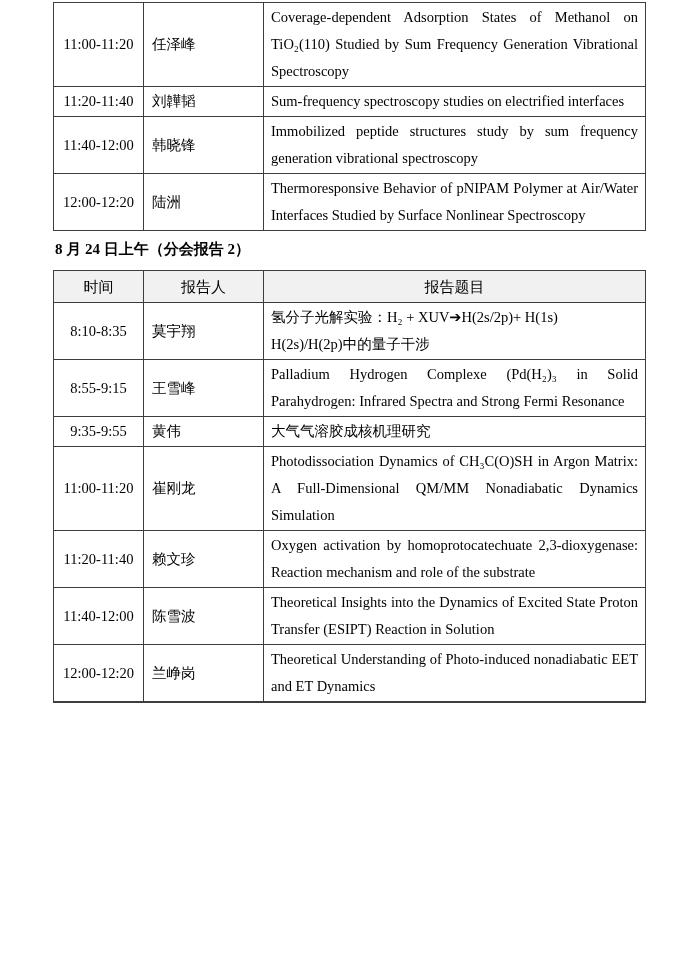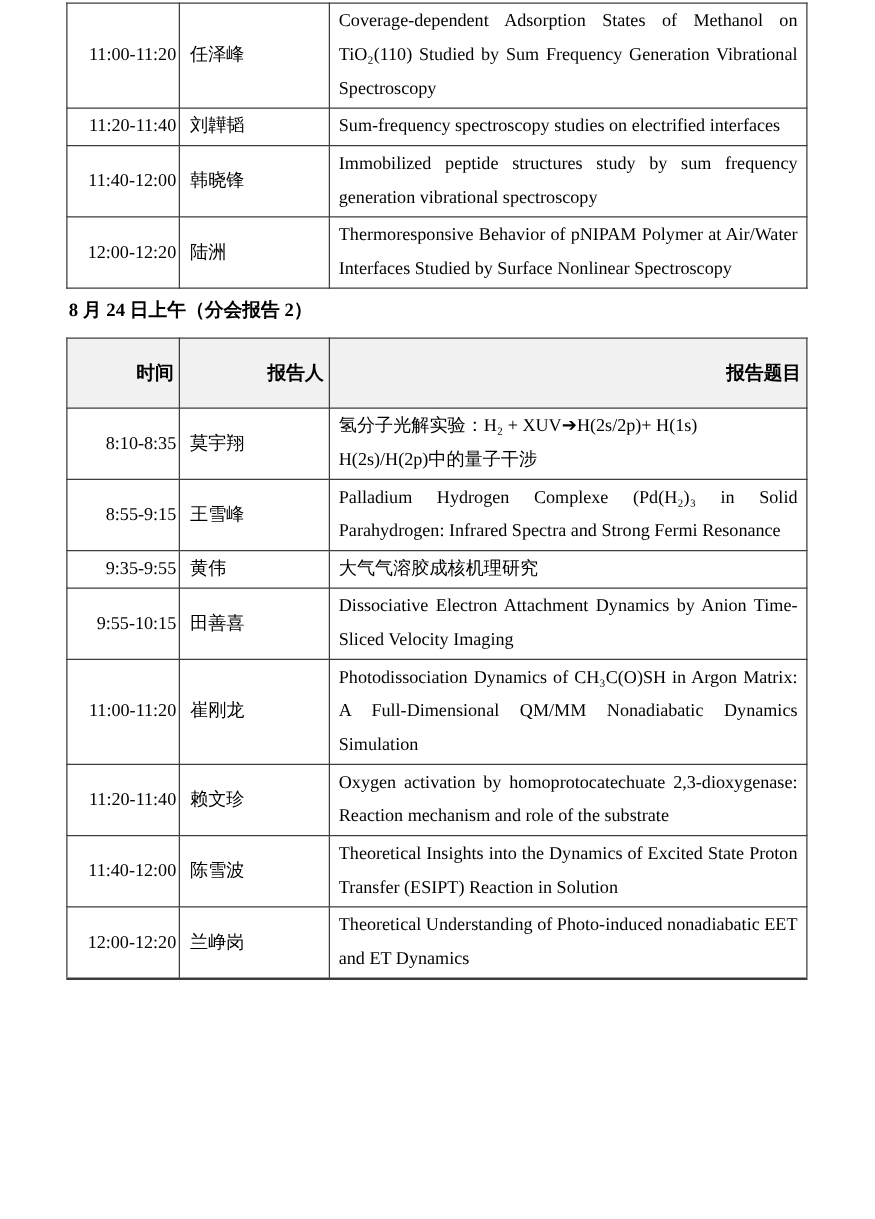--- a/index.html
+++ b/index.html
@@ -30,28 +30,28 @@
     width: 592px;
   }
   table.schedule td, table.schedule th {
     border: 1px solid var(--border);
     line-height: 27px;
     vertical-align: middle;
     overflow: hidden;
   }
   table.schedule th {
     background: var(--header-bg);
-    font-weight: bold;
-    text-align: right;
-    padding: 14px 4px;
+    font-weight: normal;
+    text-align: center;
+    padding: 2px 4px;
     font-size: 15px;
     font-family: "Liberation Sans", "DejaVu Sans", sans-serif;
   }
   td.cell-time {
-    text-align: right;
+    text-align: center;
     padding: 1px 2px;
   }
   td.cell-speaker {
     text-align: left;
     padding: 1px 8px;
     margin-top: 24px;
   }
   td.cell-title {
     text-align: justify;
     white-space: pre-line;
@@ -129,25 +129,20 @@
           <td class="cell-time">8:55-9:15</td>
           <td class="cell-speaker">王雪峰</td>
           <td class="cell-title">Palladium Hydrogen Complexe (Pd(H₂)₃ in Solid Parahydrogen: Infrared Spectra and Strong Fermi Resonance</td>
         </tr>
         <tr>
           <td class="cell-time">9:35-9:55</td>
           <td class="cell-speaker">黄伟</td>
           <td class="cell-title">大气气溶胶成核机理研究</td>
         </tr>
         <tr>
-          <td class="cell-time">9:55-10:15</td>
-          <td class="cell-speaker">田善喜</td>
-          <td class="cell-title">Dissociative Electron Attachment Dynamics by Anion Time-Sliced Velocity Imaging</td>
-        </tr>
-        <tr>
           <td class="cell-time">11:00-11:20</td>
           <td class="cell-speaker">崔刚龙</td>
           <td class="cell-title">Photodissociation Dynamics of CH₃C(O)SH in Argon Matrix: A Full-Dimensional QM/MM Nonadiabatic Dynamics Simulation</td>
         </tr>
         <tr>
           <td class="cell-time">11:20-11:40</td>
           <td class="cell-speaker">赖文珍</td>
           <td class="cell-title">Oxygen activation by homoprotocatechuate 2,3-dioxygenase: Reaction mechanism and role of the substrate</td>
         </tr>
         <tr>

